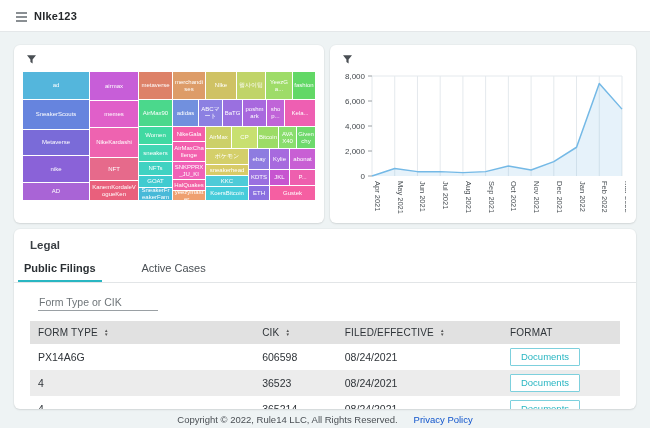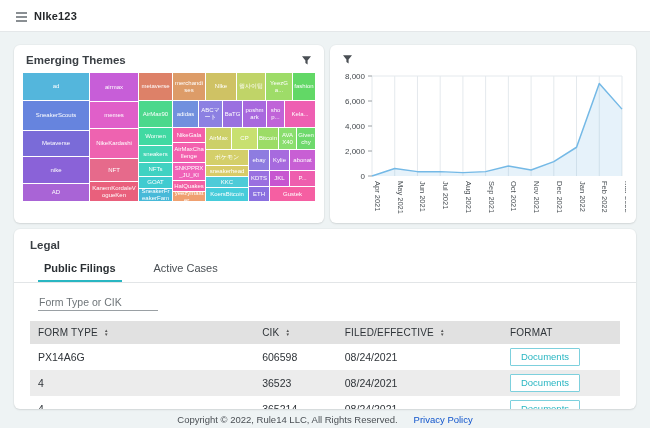--- a/index.html
+++ b/index.html
@@ -43,21 +43,21 @@
     position: absolute; overflow: hidden;
     display: flex; align-items: center; justify-content: center;
     color: #fff; font-size: 6px; line-height: 1.15; text-align: center;
     word-break: break-all; padding: 1px; cursor: pointer;
   }
   
   .chart-wrap { margin: 0 6px 0 4px; }
   
   .card.legal { margin-top: 6px; width: 622px; height: 180px; overflow: hidden; }
   .legal-title { font-size: 11.5px; font-weight: 700; color: #3a3f44; padding: 10px 16px 7px; }
-  .tabs { display: flex; border-bottom: 1px solid #e2e5e7; padding: 0 24px; gap: 26px; }
+  .tabs { display: flex; border-bottom: 1px solid #e2e5e7; padding: 0 4px; gap: 34px; }
   .tab {
     font-size: 11px; color: #4a5055; padding: 4px 6px 6px; cursor: pointer;
     border-bottom: 2px solid transparent;
   }
   .tab.active { color: #2b3034; font-weight: 700; border-bottom-color: var(--accent, #29b6c2); }
   .search-row { padding: 9px 16px 4px 24px; }
   .search-input {
     border: none; border-bottom: 1px solid #9aa0a4; background: transparent;
     font-size: 10.5px; padding: 2px 1px; width: 120px; outline: none;
     font-family: "Liberation Sans", sans-serif; color: #2e3338;
@@ -98,21 +98,20 @@
     </div>
     <span class="brand">NIke123</span>
   </div>
 </div>
 
 <div class="main">
   <div class="cards-row">
 
     <div class="card themes">
       <div class="panel-head">
-        <span class="panel-title">Emerging Themes</span>
         <span class="filter-btn">
           <svg width="11" height="11" viewBox="0 0 11 11">
               <path d="M1 1.2h9L6.6 5.6v3.9L4.4 8.1V5.6Z" fill="#4a4f54"></path>
             </svg>
         </span>
       </div>
       <div class="treemap">
           <div class="tm-cell" style="left: 0px; top: 0px; width: 66px; height: 27px; background: rgb(84, 182, 220);">ad</div>
           <div class="tm-cell" style="left: 0px; top: 28px; width: 66px; height: 29px; background: rgb(102, 132, 222);">SneakerScouts</div>
           <div class="tm-cell" style="left: 0px; top: 58px; width: 66px; height: 25px; background: rgb(122, 107, 216);">Metaverse</div>

